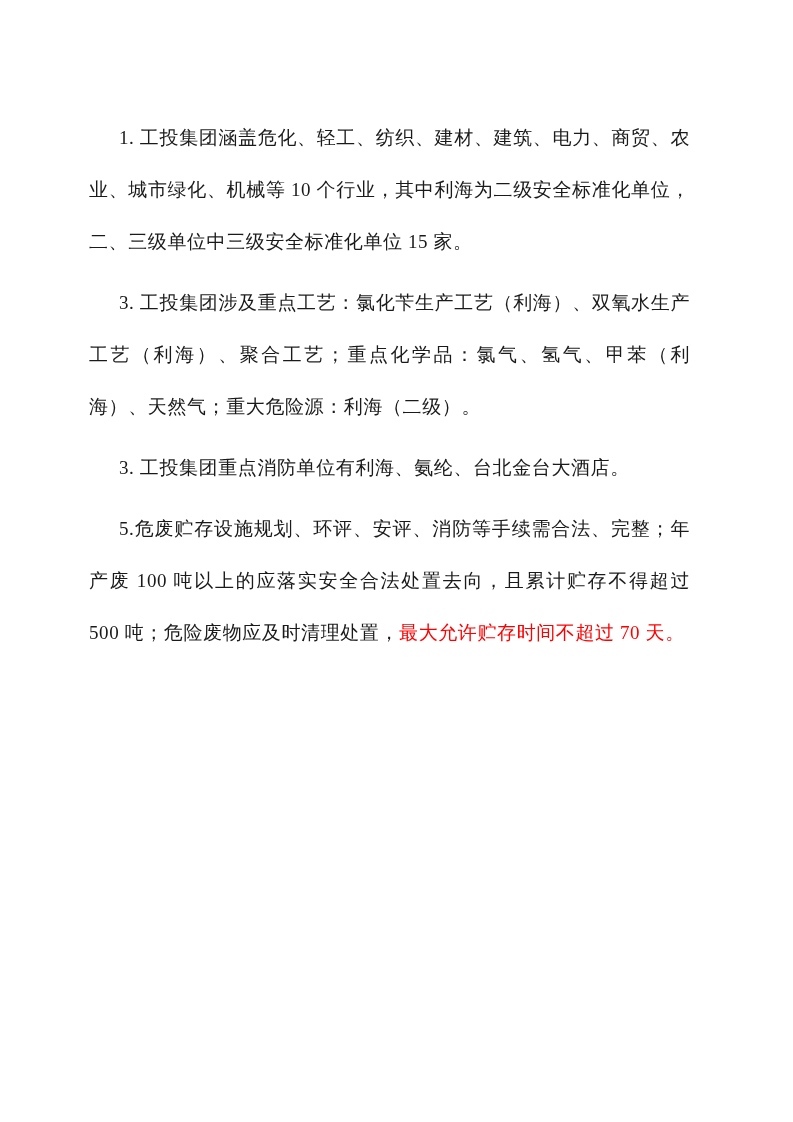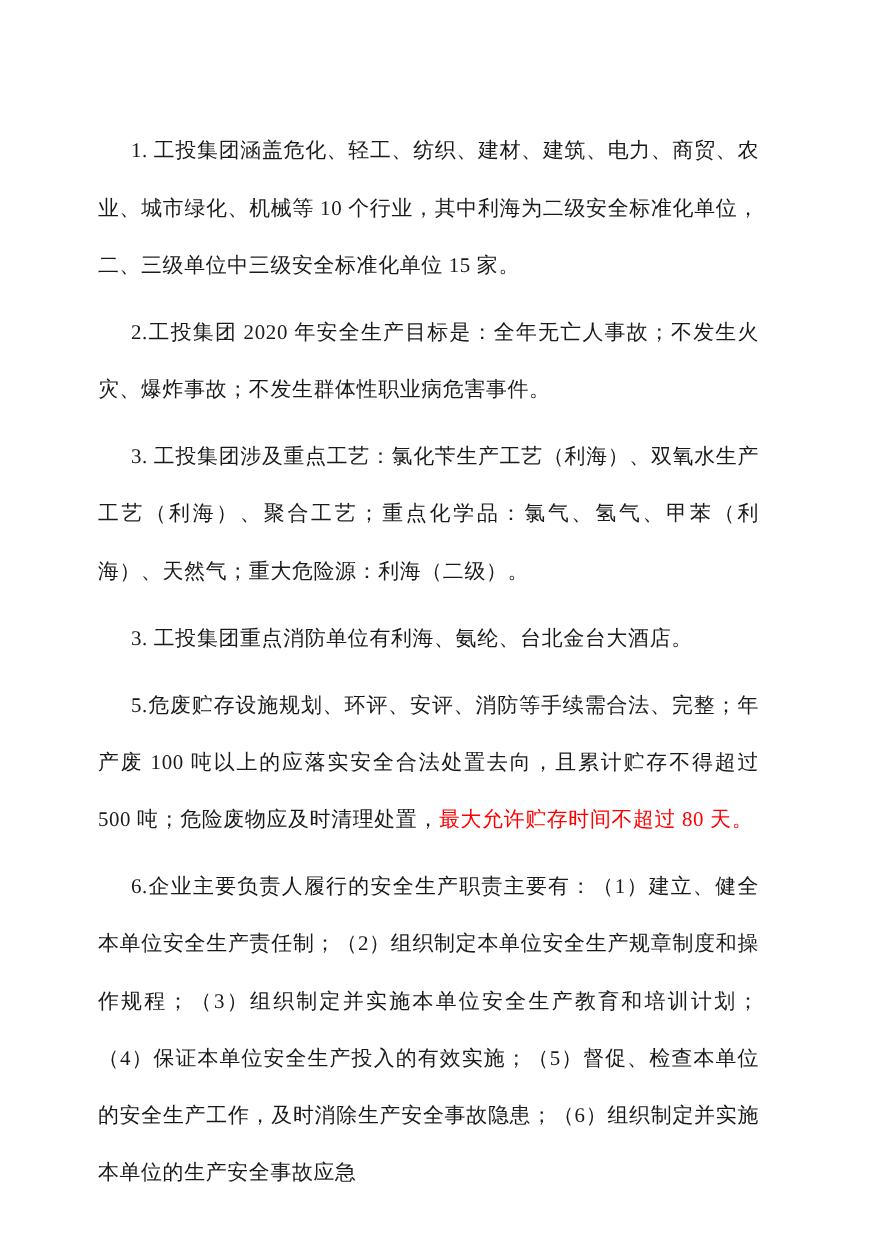--- a/index.html
+++ b/index.html
@@ -37,24 +37,22 @@
   }
 </style>
 </head>
 <body>
 
 <div class="page">
   <div class="content">
 
     <p class="para"><span>1. 工投集团涵盖危化、轻工、纺织、建材、建筑、电力、商贸、农业、城市绿化、机械等 10 个行业，其中利海为二级安全标准化单位，二、三级单位中三级安全标准化单位 15 家。</span></p>
 
-    <p class="para"><span>2.工投集团 2020 年安全生产目标是：全年无亡人事故；不发生火灾、爆炸事故；不发生群体性职业病危害事件。</span></p>
 
     <p class="para"><span>3. 工投集团涉及重点工艺：氯化苄生产工艺（利海）、双氧水生产工艺（利海）、聚合工艺；重点化学品：氯气、氢气、甲苯（利海）、天然气；重大危险源：利海（二级）。</span></p>
 
     <p class="para"><span>3. 工投集团重点消防单位有利海、氨纶、台北金台大酒店。</span></p>
 
-    <p class="para"><span>5.危废贮存设施规划、环评、安评、消防等手续需合法、完整；年产废 100 吨以上的应落实安全合法处置去向，且累计贮存不得超过 500 吨；危险废物应及时清理处置，</span><span class="seg-red">最大允许贮存时间不超过 80 天。</span></p>
+    <p class="para"><span>5.危废贮存设施规划、环评、安评、消防等手续需合法、完整；年产废 100 吨以上的应落实安全合法处置去向，且累计贮存不得超过 500 吨；危险废物应及时清理处置，</span><span class="seg-red">最大允许贮存时间不超过 70 天。</span></p>
 
-    <p class="para"><span>6.企业主要负责人履行的安全生产职责主要有：（1）建立、健全本单位安全生产责任制；（2）组织制定本单位安全生产规章制度和操作规程；（3）组织制定并实施本单位安全生产教育和培训计划；（4）保证本单位安全生产投入的有效实施；（5）督促、检查本单位的安全生产工作，及时消除生产安全事故隐患；（6）组织制定并实施本单位的生产安全事故应急</span></p>
 
   </div>
 </div>
 
 </body></html>

